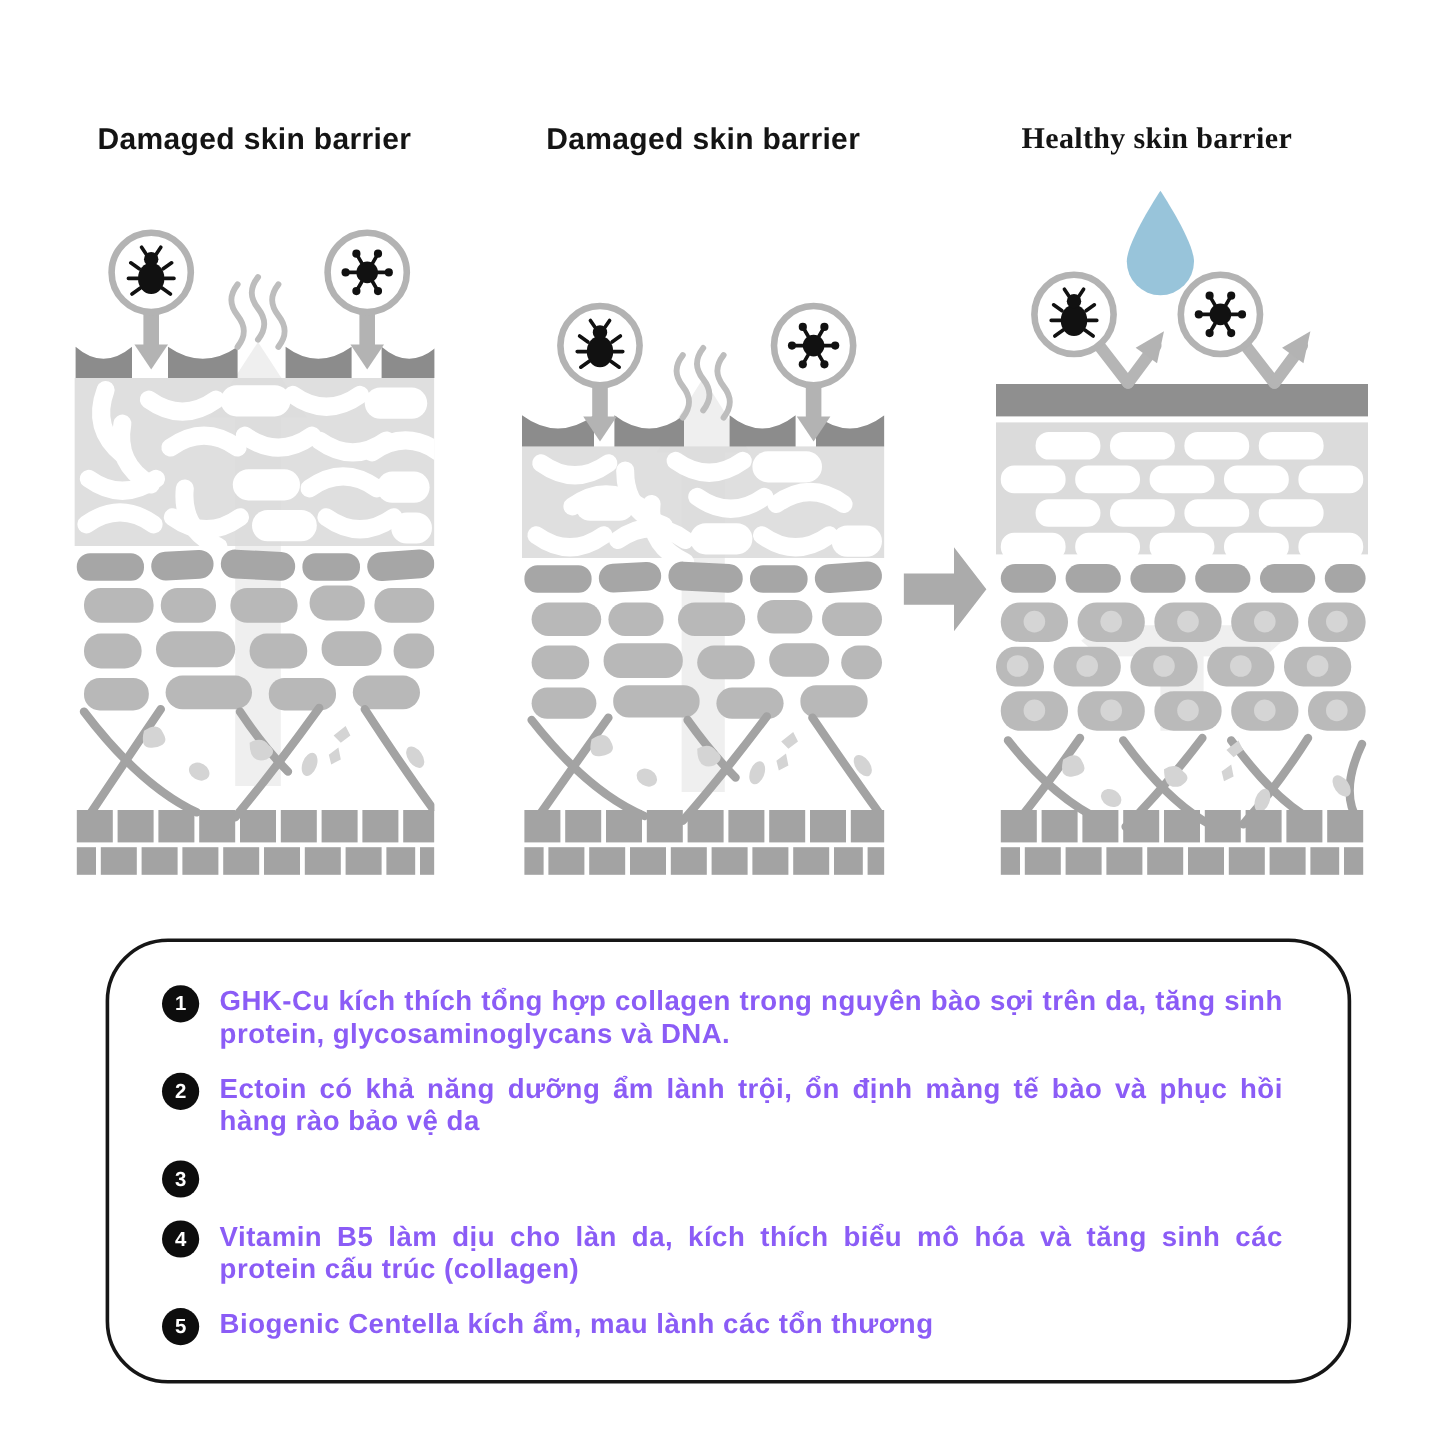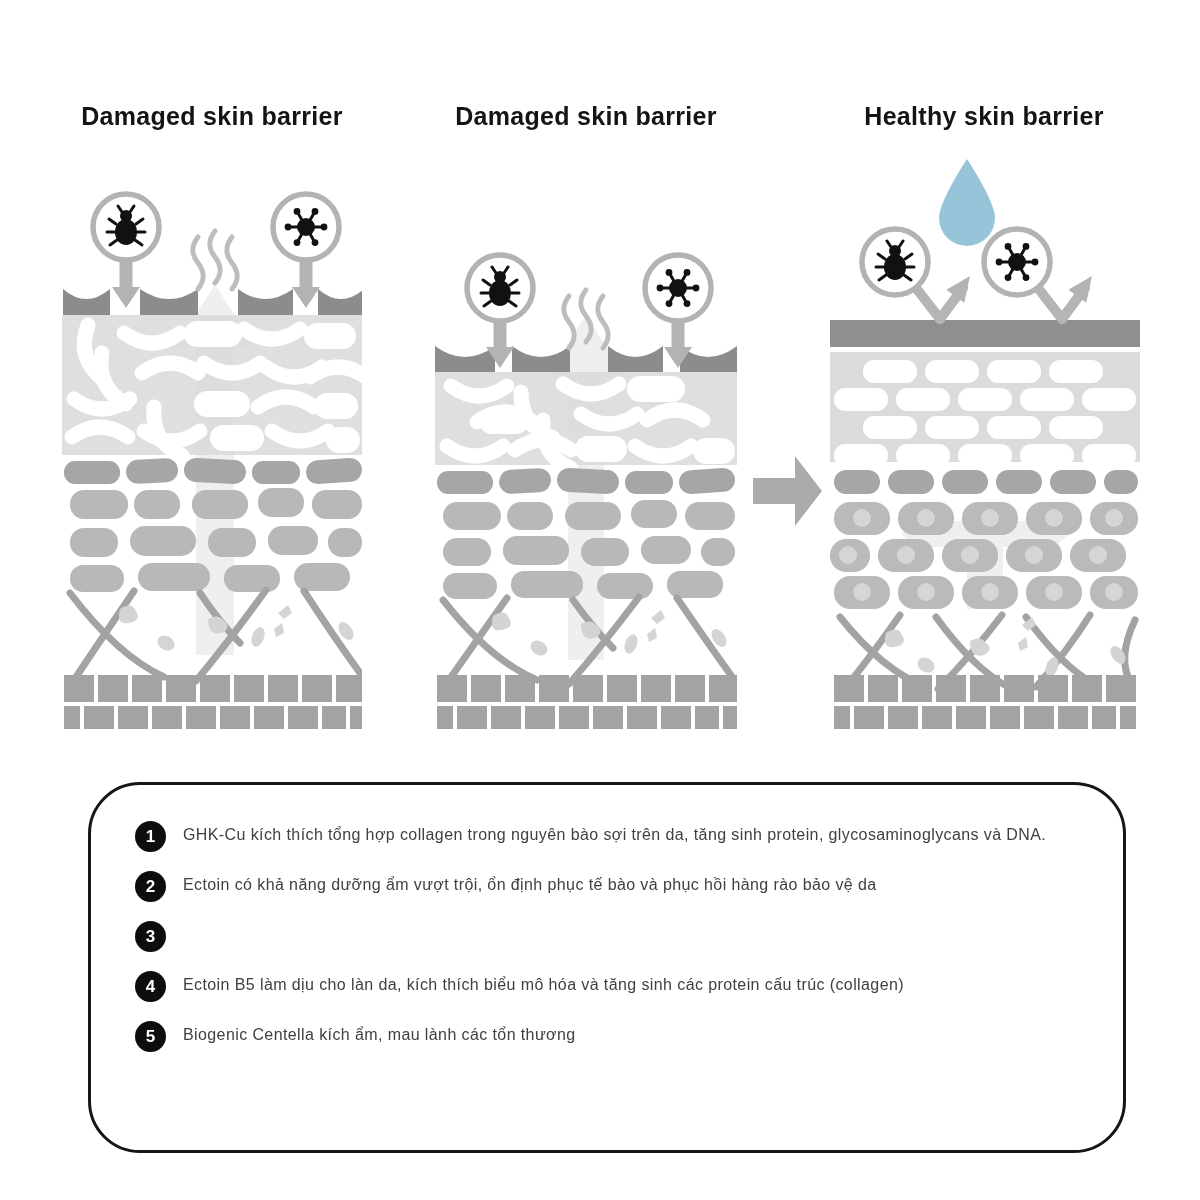--- a/index.html
+++ b/index.html
@@ -2,21 +2,21 @@
 <html><head>
 <meta charset="utf-8">
 <style>
   html,body{margin:0;padding:0;background:#ffffff;}
   .stage{position:relative;width:1200px;height:1200px;background:#fff;overflow:hidden;
          font-family:"Liberation Sans", sans-serif;}
   .panel-title{position:absolute;top:102px;text-align:center;font-size:25px;font-weight:bold;
                color:#141414;letter-spacing:.3px;}
   #title-1{left:62px;width:300px;}
   #title-2{left:435px;width:302px;}
-  #title-3{left:828px;width:312px;}
+  #title-3{left:808px;width:312px;font-family:Liberation Serif, serif;}
   .panel-svg{position:absolute;}
   
   .wshape{stroke:#ffffff;stroke-width:15;fill:none;stroke-linecap:round;}
   .wpill{fill:#ffffff;}
   .steam path{stroke:#bdbdbd;stroke-width:5;fill:none;stroke-linecap:round;}
   .fiber{stroke:#a3a3a3;stroke-width:7;fill:none;stroke-linecap:round;}
   .blob{fill:#d4d4d4;}
   .brick{fill:#a3a3a3;}
   .dpill{fill:#a6a6a6;}
   .mpill{fill:#b8b8b8;}
@@ -30,21 +30,21 @@
   .microbe{fill:#111111;}
   .microleg{stroke:#111111;stroke-width:3;stroke-linecap:round;fill:none;}
   
   .info-box{position:absolute;left:88px;top:782px;width:1038px;height:371px;box-sizing:border-box;
             border:3px solid #161616;border-radius:52px;padding:36px 54px 0 44px;
             display:flex;flex-direction:column;gap:19px;background:#fff;}
   .info-item{display:flex;align-items:flex-start;}
   .num-badge{flex:0 0 31px;width:31px;height:31px;border-radius:50%;background:#0d0d0d;color:#fff;
              display:flex;align-items:center;justify-content:center;font-size:17px;font-weight:bold;
              margin-right:17px;margin-top:0px;}
-  .info-text{flex:1;font-size:16px;font-weight:normal;color:#404040;line-height:27px;
+  .info-text{flex:1;font-size:23px;font-weight:bold;color:#8b5cf6;line-height:27px;
              letter-spacing:.4px;text-align:justify;}
 </style>
 </head>
 <body>
 
 <div class="stage">
 
   <div class="panel-title" id="title-1">Damaged skin barrier</div>
   <div class="panel-title" id="title-2">Damaged skin barrier</div>
   <div class="panel-title" id="title-3">Healthy skin barrier</div>
@@ -422,28 +422,28 @@
     </g>
   </svg>
 
   <div class="info-box">
     <div class="info-item">
       <div class="num-badge">1</div>
       <div class="info-text">GHK-Cu kích thích tổng hợp collagen trong nguyên bào sợi trên da, tăng sinh protein, glycosaminoglycans và DNA.</div>
     </div>
     <div class="info-item">
       <div class="num-badge">2</div>
-      <div class="info-text">Ectoin có khả năng dưỡng ẩm vượt trội, ổn định phục tế bào và phục hồi hàng rào bảo vệ da</div>
+      <div class="info-text">Ectoin có khả năng dưỡng ẩm lành trội, ổn định màng tế bào và phục hồi hàng rào bảo vệ da</div>
     </div>
     <div class="info-item">
       <div class="num-badge">3</div>
     </div>
     <div class="info-item">
       <div class="num-badge">4</div>
-      <div class="info-text">Ectoin B5 làm dịu cho làn da, kích thích biểu mô hóa và tăng sinh các protein cấu trúc (collagen)</div>
+      <div class="info-text">Vitamin B5 làm dịu cho làn da, kích thích biểu mô hóa và tăng sinh các protein cấu trúc (collagen)</div>
     </div>
     <div class="info-item">
       <div class="num-badge">5</div>
       <div class="info-text">Biogenic Centella kích ẩm, mau lành các tổn thương</div>
     </div>
   </div>
 
 </div>
 
 </body></html>

